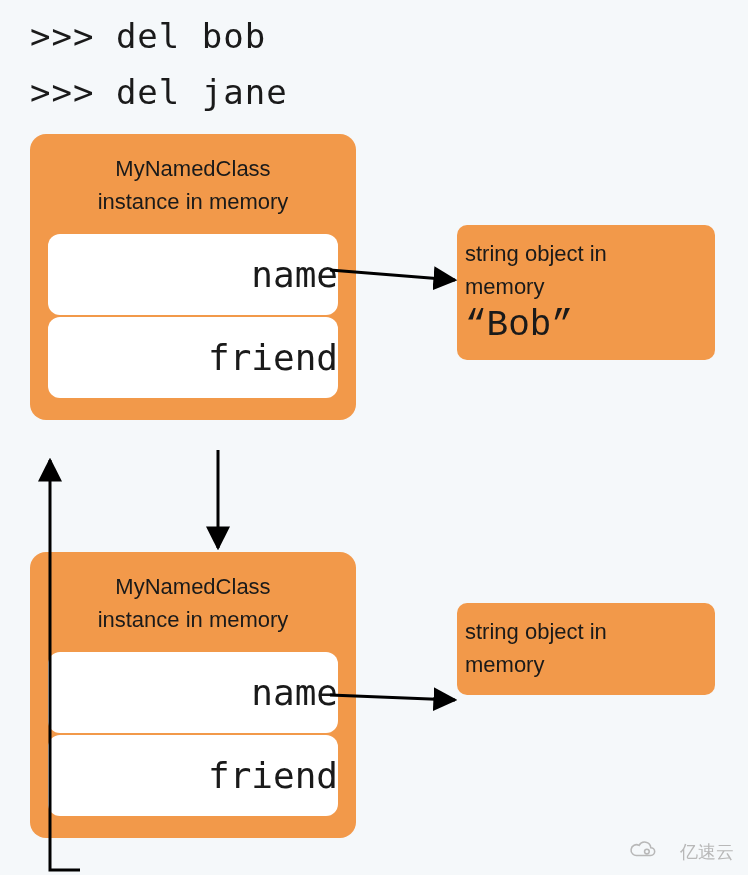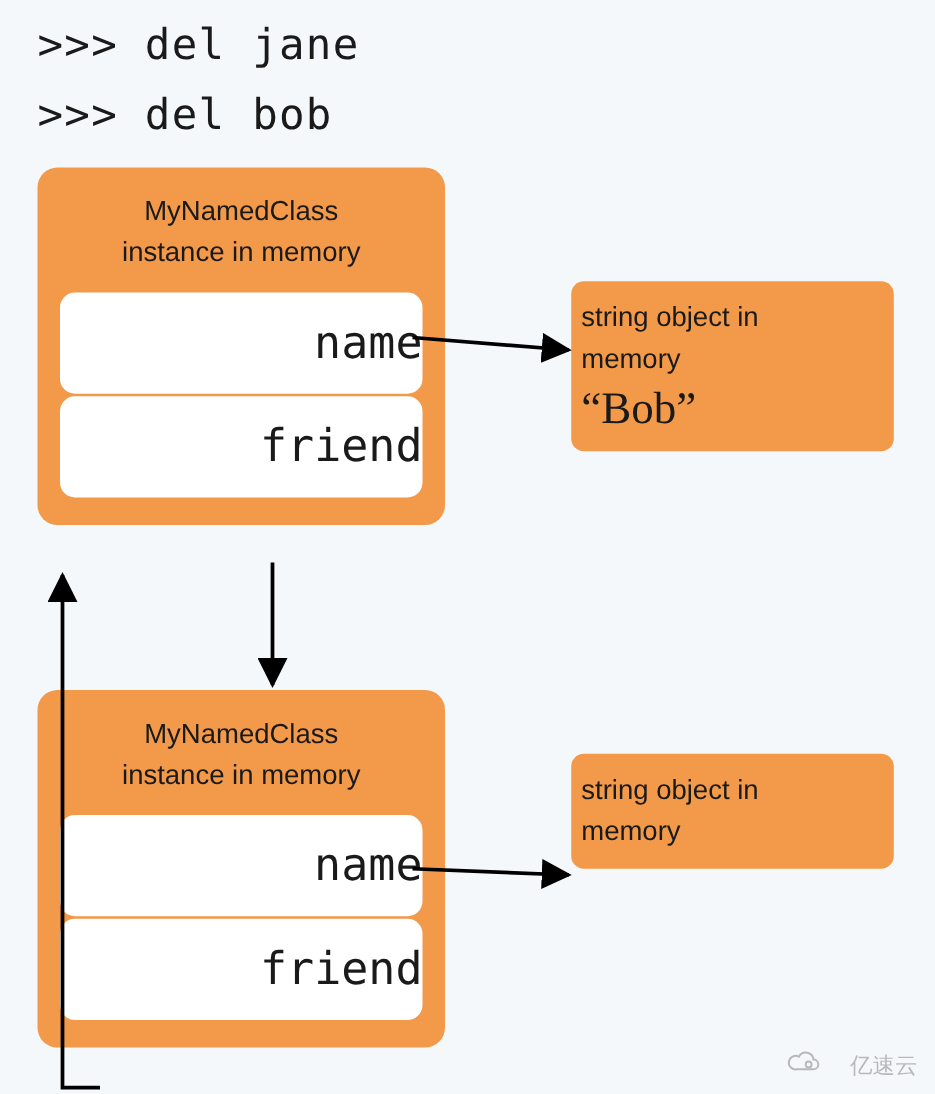--- a/index.html
+++ b/index.html
@@ -51,21 +51,21 @@
     background: #f2994a;
     border-radius: 10px;
     padding: 12px 8px 14px 8px;
     color: #1a1a1a;
   }
   .string-title {
     font-size: 22px;
     line-height: 1.5;
   }
   .string-value {
-    font-family: Liberation Serif, serif;
+    font-family: Liberation Mono, monospace;
     font-size: 36px;
     margin-top: 2px;
   }
   .watermark {
     position: absolute;
     right: 14px;
     bottom: 10px;
     font-size: 18px;
     color: #b8b8b8;
     display: flex;
@@ -78,22 +78,22 @@
     position: absolute;
     left: 0; top: 0;
     width: 748px; height: 875px;
     pointer-events: none;
   }
 </style>
 </head>
 <body>
 
 <div class="code">
+  <div>&gt;&gt;&gt; del bob</div>
   <div>&gt;&gt;&gt; del jane</div>
-  <div>&gt;&gt;&gt; del bob</div>
 </div>
 
 <div class="instance-box" style="left:30px; top:134px;">
   <div class="instance-title">
     <span>MyNamedClass</span><br>
     <span>instance in memory</span>
   </div>
   <div class="attr">name</div>
   <div class="attr">friend</div>
 </div>

